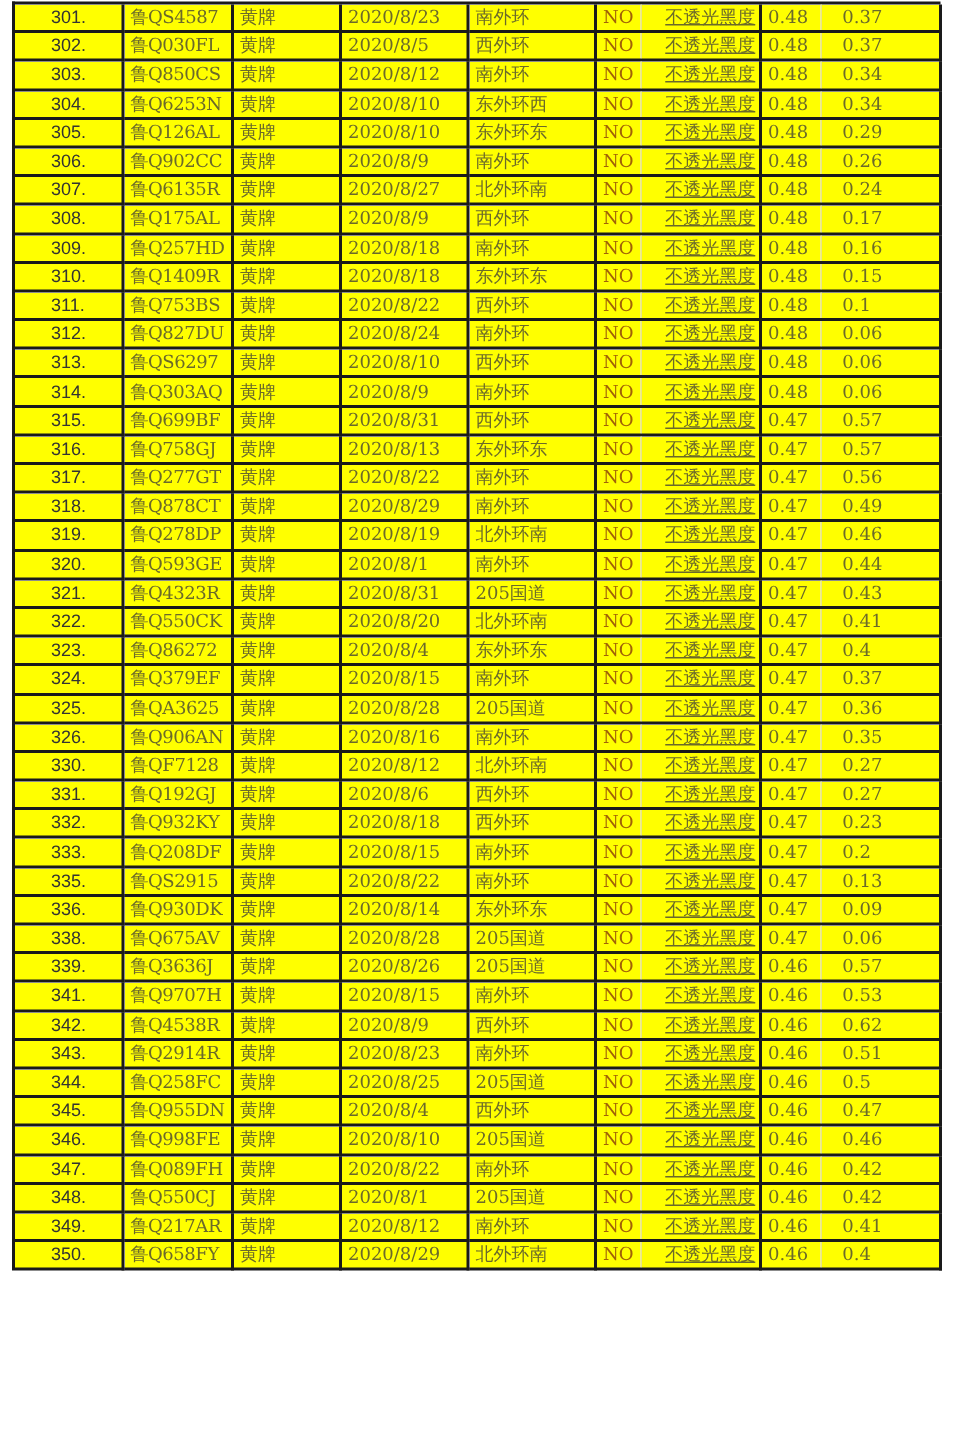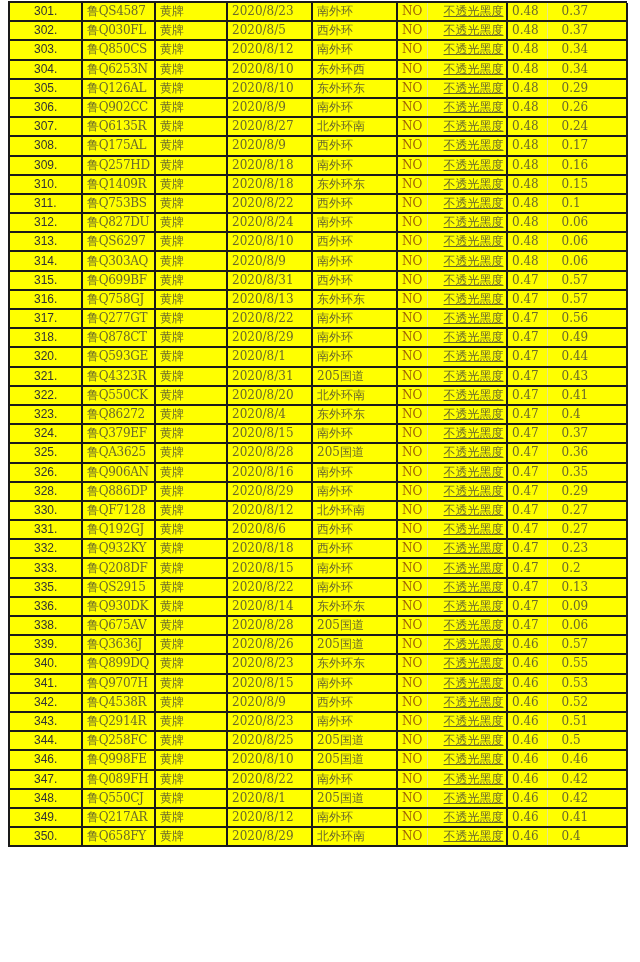--- a/index.html
+++ b/index.html
@@ -279,20 +279,31 @@
           <td class="c-plate">鲁Q878CT</td>
           <td class="c-type">黄牌</td>
           <td class="c-date">2020/8/29</td>
           <td class="c-road">南外环</td>
           <td class="c-no">NO</td>
           <td class="c-desc">不透光黑度</td>
           <td class="c-limit">0.47</td>
           <td class="c-val">0.49</td>
         </tr>
         <tr>
+          <td class="c-idx">319.</td>
+          <td class="c-plate">鲁Q278DP</td>
+          <td class="c-type">黄牌</td>
+          <td class="c-date">2020/8/19</td>
+          <td class="c-road">北外环南</td>
+          <td class="c-no">NO</td>
+          <td class="c-desc">不透光黑度</td>
+          <td class="c-limit">0.47</td>
+          <td class="c-val">0.46</td>
+        </tr>
+        <tr>
           <td class="c-idx">320.</td>
           <td class="c-plate">鲁Q593GE</td>
           <td class="c-type">黄牌</td>
           <td class="c-date">2020/8/1</td>
           <td class="c-road">南外环</td>
           <td class="c-no">NO</td>
           <td class="c-desc">不透光黑度</td>
           <td class="c-limit">0.47</td>
           <td class="c-val">0.44</td>
         </tr>
@@ -356,31 +367,20 @@
           <td class="c-plate">鲁Q906AN</td>
           <td class="c-type">黄牌</td>
           <td class="c-date">2020/8/16</td>
           <td class="c-road">南外环</td>
           <td class="c-no">NO</td>
           <td class="c-desc">不透光黑度</td>
           <td class="c-limit">0.47</td>
           <td class="c-val">0.35</td>
         </tr>
         <tr>
-          <td class="c-idx">328.</td>
-          <td class="c-plate">鲁Q886DP</td>
-          <td class="c-type">黄牌</td>
-          <td class="c-date">2020/8/29</td>
-          <td class="c-road">南外环</td>
-          <td class="c-no">NO</td>
-          <td class="c-desc">不透光黑度</td>
-          <td class="c-limit">0.47</td>
-          <td class="c-val">0.29</td>
-        </tr>
-        <tr>
           <td class="c-idx">330.</td>
           <td class="c-plate">鲁QF7128</td>
           <td class="c-type">黄牌</td>
           <td class="c-date">2020/8/12</td>
           <td class="c-road">北外环南</td>
           <td class="c-no">NO</td>
           <td class="c-desc">不透光黑度</td>
           <td class="c-limit">0.47</td>
           <td class="c-val">0.27</td>
         </tr>
@@ -455,51 +455,40 @@
           <td class="c-plate">鲁Q3636J</td>
           <td class="c-type">黄牌</td>
           <td class="c-date">2020/8/26</td>
           <td class="c-road">205国道</td>
           <td class="c-no">NO</td>
           <td class="c-desc">不透光黑度</td>
           <td class="c-limit">0.46</td>
           <td class="c-val">0.57</td>
         </tr>
         <tr>
-          <td class="c-idx">340.</td>
-          <td class="c-plate">鲁Q899DQ</td>
-          <td class="c-type">黄牌</td>
-          <td class="c-date">2020/8/23</td>
-          <td class="c-road">东外环东</td>
-          <td class="c-no">NO</td>
-          <td class="c-desc">不透光黑度</td>
-          <td class="c-limit">0.46</td>
-          <td class="c-val">0.55</td>
-        </tr>
-        <tr>
           <td class="c-idx">341.</td>
           <td class="c-plate">鲁Q9707H</td>
           <td class="c-type">黄牌</td>
           <td class="c-date">2020/8/15</td>
           <td class="c-road">南外环</td>
           <td class="c-no">NO</td>
           <td class="c-desc">不透光黑度</td>
           <td class="c-limit">0.46</td>
           <td class="c-val">0.53</td>
         </tr>
         <tr>
           <td class="c-idx">342.</td>
           <td class="c-plate">鲁Q4538R</td>
           <td class="c-type">黄牌</td>
           <td class="c-date">2020/8/9</td>
           <td class="c-road">西外环</td>
           <td class="c-no">NO</td>
           <td class="c-desc">不透光黑度</td>
           <td class="c-limit">0.46</td>
-          <td class="c-val">0.52</td>
+          <td class="c-val">0.62</td>
         </tr>
         <tr>
           <td class="c-idx">343.</td>
           <td class="c-plate">鲁Q2914R</td>
           <td class="c-type">黄牌</td>
           <td class="c-date">2020/8/23</td>
           <td class="c-road">南外环</td>
           <td class="c-no">NO</td>
           <td class="c-desc">不透光黑度</td>
           <td class="c-limit">0.46</td>
@@ -508,20 +497,31 @@
         <tr>
           <td class="c-idx">344.</td>
           <td class="c-plate">鲁Q258FC</td>
           <td class="c-type">黄牌</td>
           <td class="c-date">2020/8/25</td>
           <td class="c-road">205国道</td>
           <td class="c-no">NO</td>
           <td class="c-desc">不透光黑度</td>
           <td class="c-limit">0.46</td>
           <td class="c-val">0.5</td>
+        </tr>
+        <tr>
+          <td class="c-idx">345.</td>
+          <td class="c-plate">鲁Q955DN</td>
+          <td class="c-type">黄牌</td>
+          <td class="c-date">2020/8/4</td>
+          <td class="c-road">西外环</td>
+          <td class="c-no">NO</td>
+          <td class="c-desc">不透光黑度</td>
+          <td class="c-limit">0.46</td>
+          <td class="c-val">0.47</td>
         </tr>
         <tr>
           <td class="c-idx">346.</td>
           <td class="c-plate">鲁Q998FE</td>
           <td class="c-type">黄牌</td>
           <td class="c-date">2020/8/10</td>
           <td class="c-road">205国道</td>
           <td class="c-no">NO</td>
           <td class="c-desc">不透光黑度</td>
           <td class="c-limit">0.46</td>

